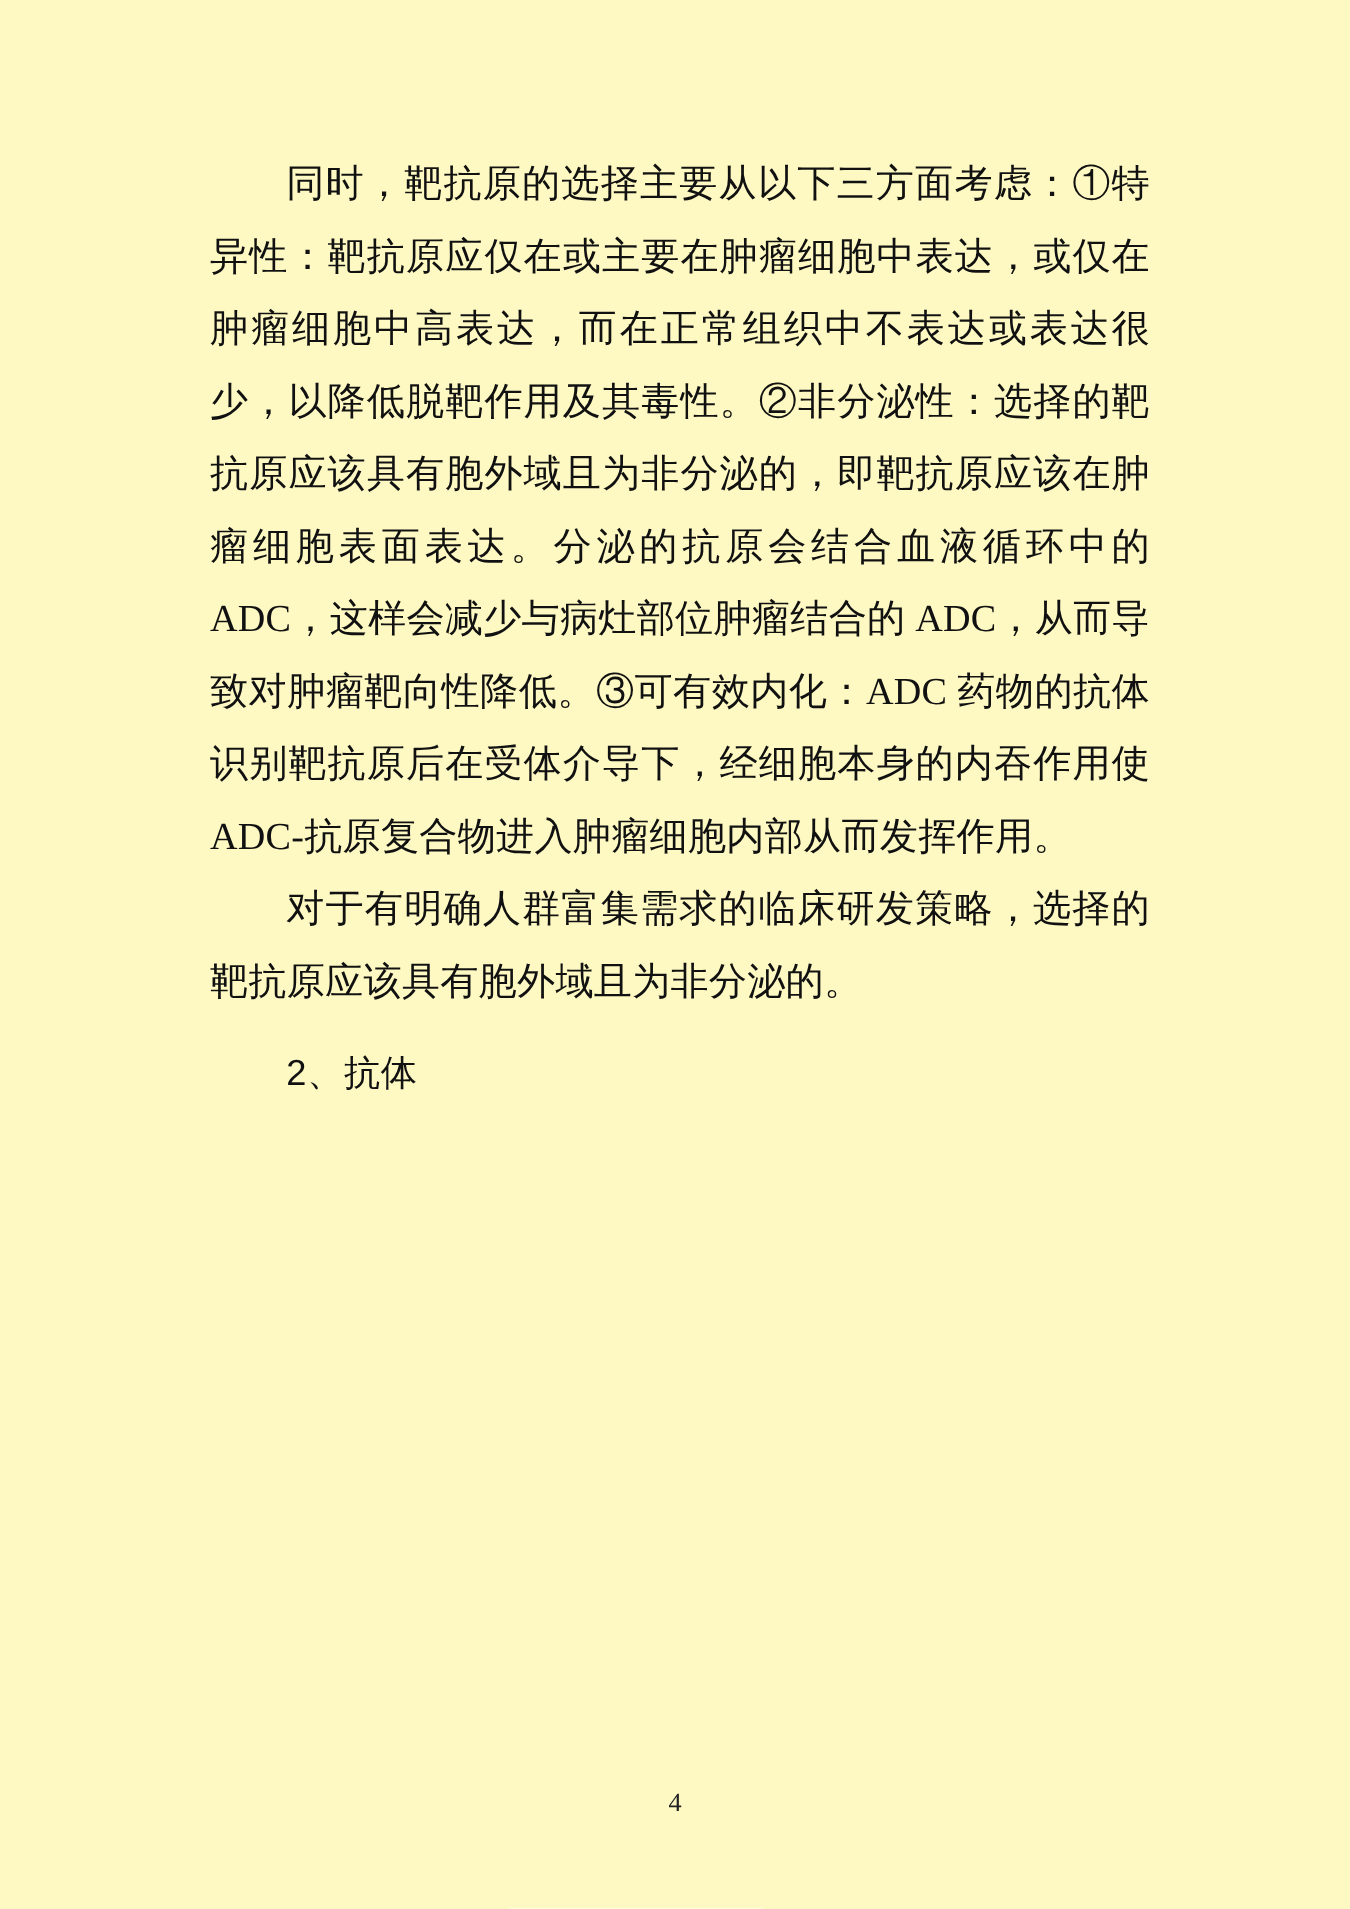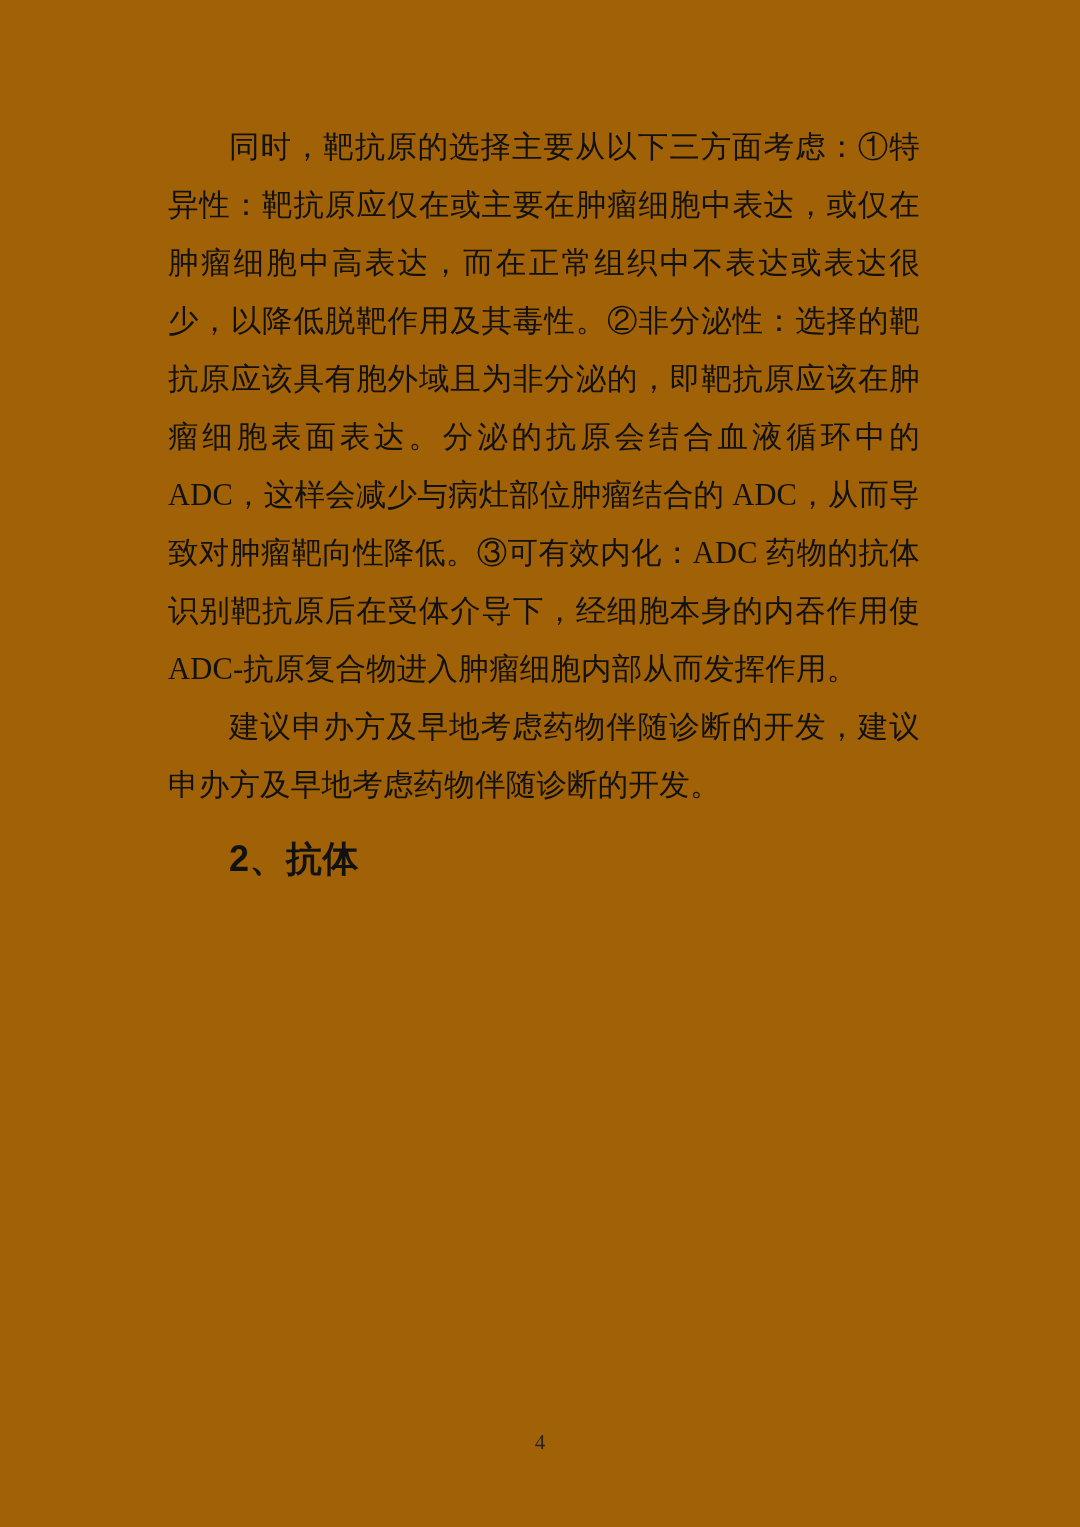--- a/index.html
+++ b/index.html
@@ -4,21 +4,21 @@
 <style>
   html, body {
     margin: 0;
     padding: 0;
     background: #ffffff;
   }
   .page {
     position: relative;
     width: 1080px;
     height: 1527px;
-    background: #a16207;
+    background: #fef9c3;
     box-sizing: border-box;
     overflow: hidden;
     font-family: "Liberation Serif", "DejaVu Serif", serif;
     color: #111111;
   }
   .content {
     position: absolute;
     left: 168px;
     top: 118px;
     width: 752px;
@@ -28,23 +28,23 @@
     font-size: 30.5px;
     line-height: 58px;
     text-align: justify;
     text-justify: inter-ideograph;
     text-indent: 61px;
     letter-spacing: 0.2px;
     font-family: "Liberation Serif", "DejaVu Serif", serif;
   }
   h2.heading {
     margin: 16px 0 6px 0;
-    font-size: 36px;
+    font-size: 29px;
     line-height: 58px;
-    font-weight: bold;
+    font-weight: normal;
     text-indent: 61px;
     letter-spacing: 0.5px;
     font-family: "Liberation Sans", "DejaVu Sans", sans-serif;
   }
   .page-number {
     position: absolute;
     left: 0;
     right: 0;
     top: 1430px;
     text-align: center;
@@ -52,17 +52,17 @@
     font-family: "Liberation Serif", "DejaVu Serif", serif;
     color: #222222;
   }
 </style>
 </head>
 <body>
 
 <div class="page">
   <div class="content">
     <p class="body-para">同时，靶抗原的选择主要从以下三方面考虑：①特异性：靶抗原应仅在或主要在肿瘤细胞中表达，或仅在肿瘤细胞中高表达，而在正常组织中不表达或表达很少，以降低脱靶作用及其毒性。②非分泌性：选择的靶抗原应该具有胞外域且为非分泌的，即靶抗原应该在肿瘤细胞表面表达。分泌的抗原会结合血液循环中的 ADC，这样会减少与病灶部位肿瘤结合的 ADC，从而导致对肿瘤靶向性降低。③可有效内化：ADC 药物的抗体识别靶抗原后在受体介导下，经细胞本身的内吞作用使 ADC-抗原复合物进入肿瘤细胞内部从而发挥作用。</p>
-    <p class="body-para">建议申办方及早地考虑药物伴随诊断的开发，建议申办方及早地考虑药物伴随诊断的开发。</p>
+    <p class="body-para">对于有明确人群富集需求的临床研发策略，选择的靶抗原应该具有胞外域且为非分泌的。</p>
     <h2 class="heading">2、抗体</h2>
   </div>
   <div class="page-number">4</div>
 </div>
 
 </body></html>

